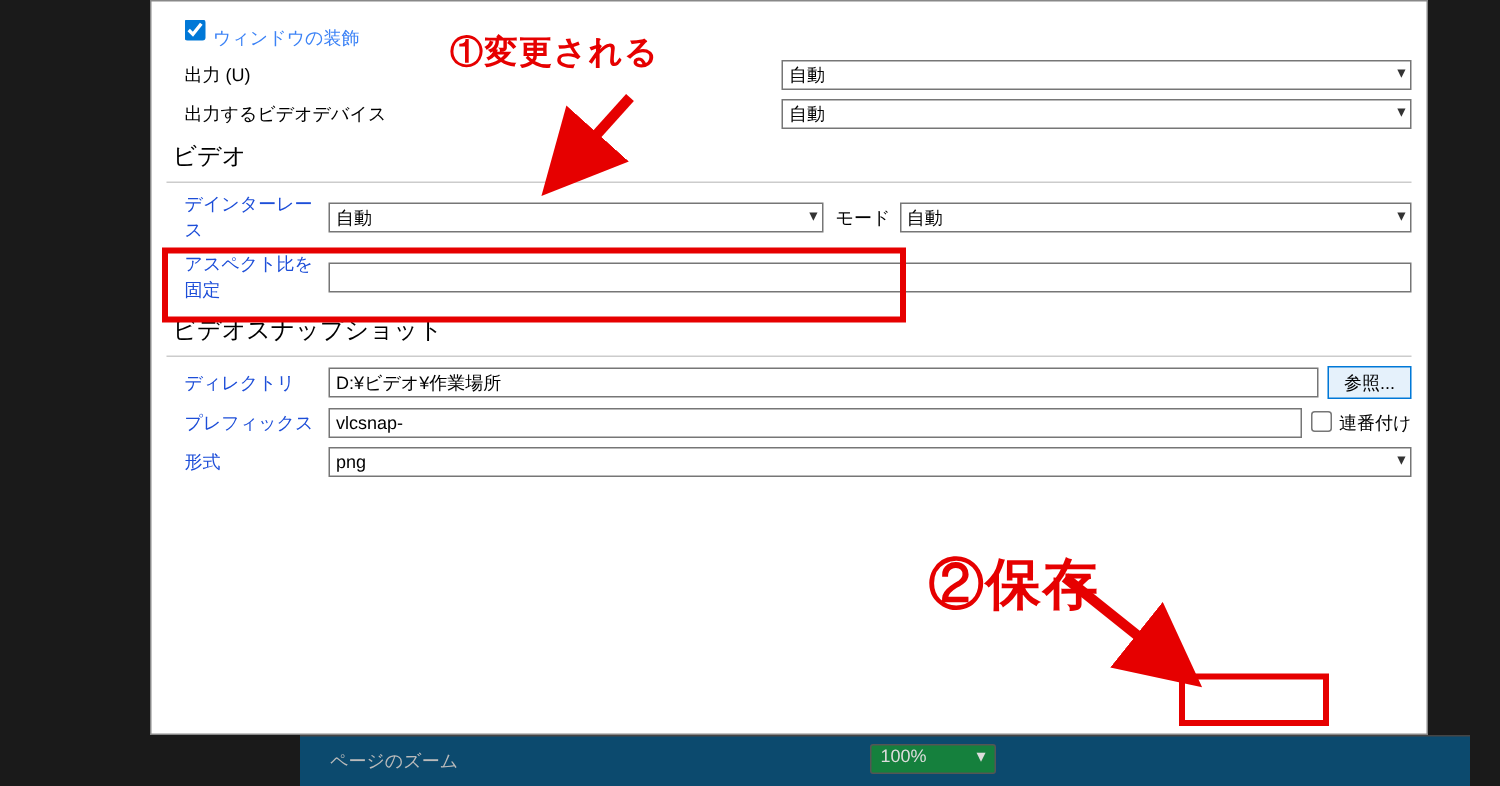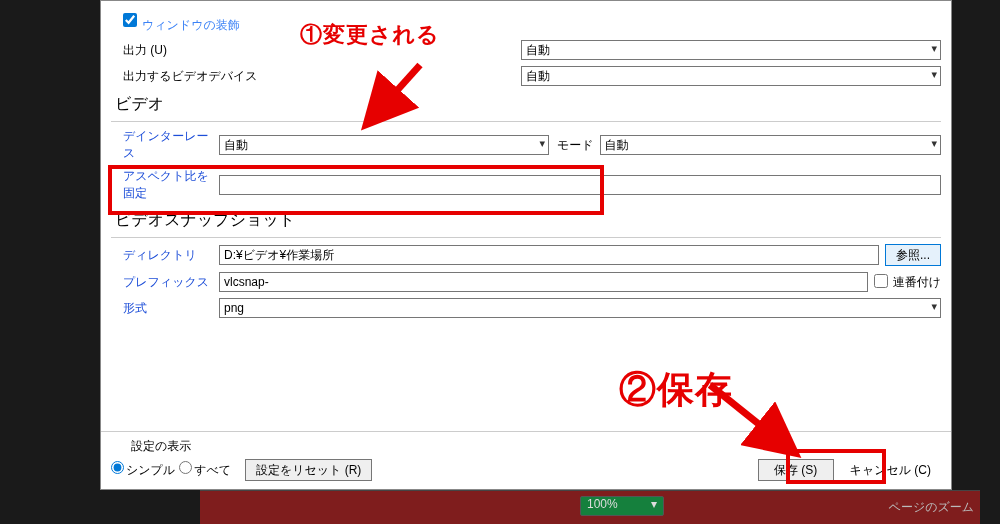--- a/index.html
+++ b/index.html
@@ -30,21 +30,21 @@
     .radio { accent-color: #0078d7; margin-right: 2px; }
     
     .anno { position: absolute; color: #e60000; font-weight: 700; font-family: "Yu Gothic", sans-serif; pointer-events: none; }
     .anno1 { left: 300px; top: 20px; font-size: 22px; letter-spacing: 1px; }
     .anno2 { left: 619px; top: 365px; font-size: 37px; letter-spacing: 1px; }
     .red-box { position: absolute; border: 4px solid #e60000; pointer-events: none; }
     .box1 { left: 108px; top: 165px; width: 496px; height: 50px; }
     .box2 { left: 786px; top: 449px; width: 100px; height: 35px; }
     .arrow { position: absolute; pointer-events: none; }
     
-    .bg-bar { position: absolute; left: 200px; top: 490px; width: 780px; height: 34px; background: #7f1d1d; display: flex; align-items: center; padding: 0 6px; color: #bbb; font-size: 13px; border-top: 1px solid #444; justify-content: flex-end;}
+    .bg-bar { position: absolute; left: 200px; top: 490px; width: 780px; height: 34px; background: #0c4a6e; display: flex; align-items: center; padding: 0 20px; color: #bbb; font-size: 13px; border-top: 1px solid #444;}
     .bg-zoom { position: absolute; left: 580px; top: 496px; width: 84px; height: 20px; background: #15803d; border: 1px solid #555; color: #ddd; display: flex; padding: 0 6px; justify-content: space-between; font-size: 12px; border-radius: 2px;}
   </style>
 </head>
 <body>
 
 <div class="bg-bar">
   <span>ページのズーム</span>
 </div>
 <div class="bg-zoom">
   <span>100%</span>
@@ -115,34 +115,20 @@
     <div class="row indent">
       <span class="label">形式</span>
       <div class="select-wrap">
         <select class="select">
           <option>png</option>
         </select>
       </div>
     </div>
   </div>
 
-  <div class="footer">
-    <div class="footer-left">
-      <span style="margin-left:20px">設定の表示</span>
-      <div class="footer-radios">
-        <label><input type="radio" class="radio" name="view" checked="" style=""><span>シンプル</span></label>
-        <label><input type="radio" class="radio" name="view" style=""><span>すべて</span></label>
-        <button class="btn" style="margin-left:10px">設定をリセット (R)</button>
-      </div>
-    </div>
-    <div class="footer-buttons">
-      <button class="btn" style="min-width:76px">保存 (S)</button>
-      <button class="btn" style="border:none;background:none">キャンセル (C)</button>
-    </div>
-  </div>
 </div>
 
 <div class="anno anno1">①変更される</div>
 <div class="anno anno2">②保存</div>
 <div class="red-box box1"></div>
 <div class="red-box box2"></div>
 
 <svg class="arrow" style="left:360px;top:55px" width="80" height="80">
   <defs>
       <marker id="ah1" markerWidth="8" markerHeight="8" refX="5" refY="4" orient="auto">

